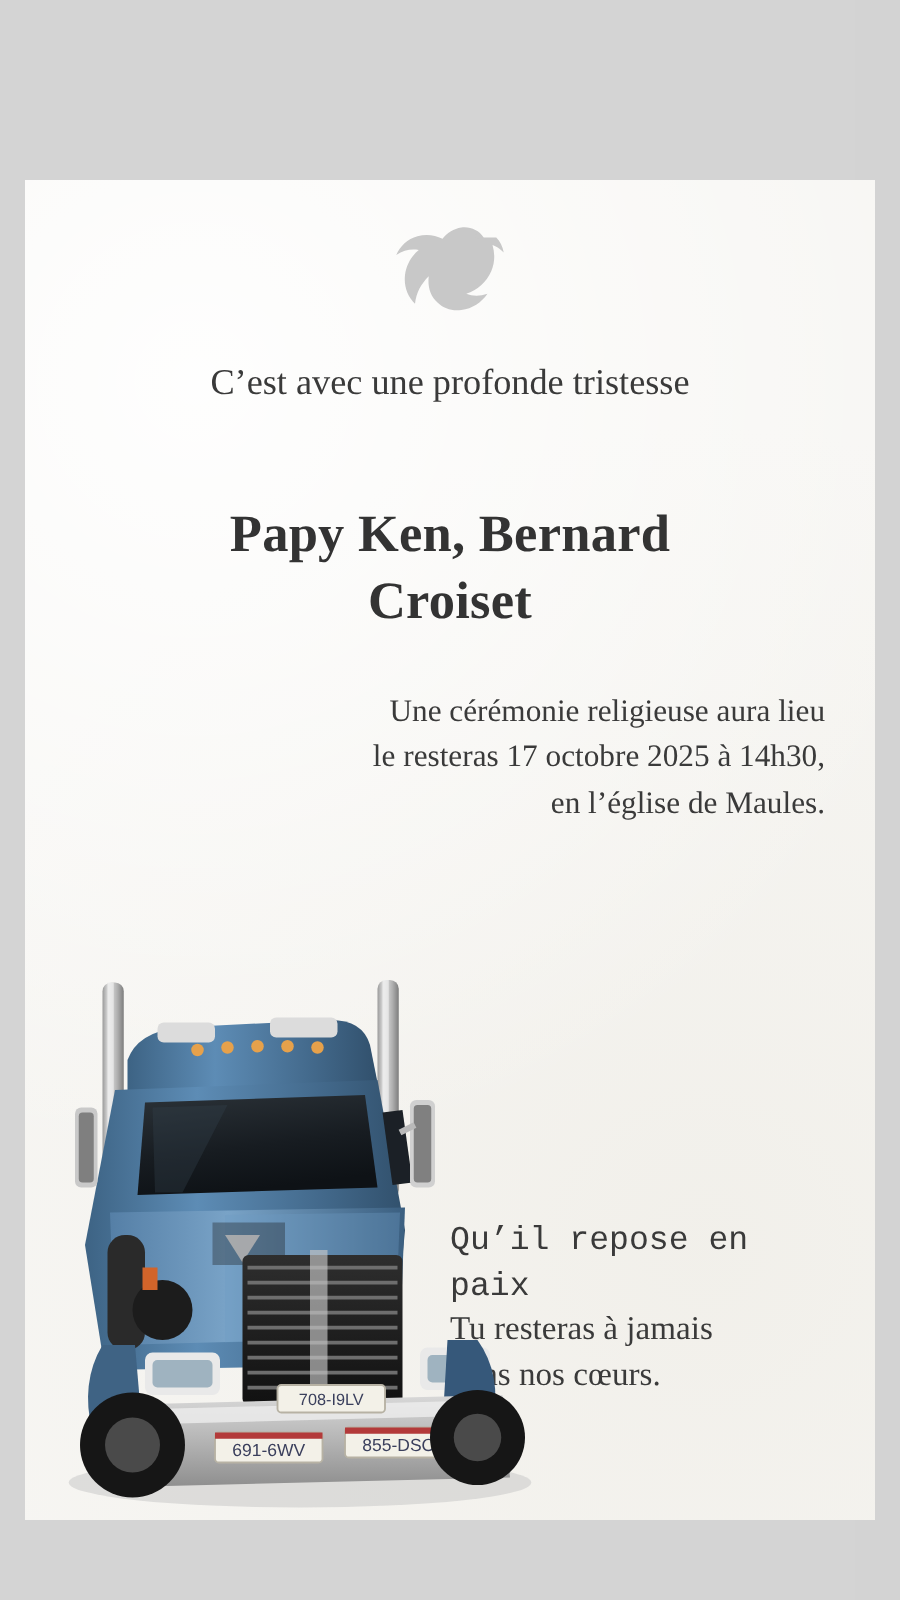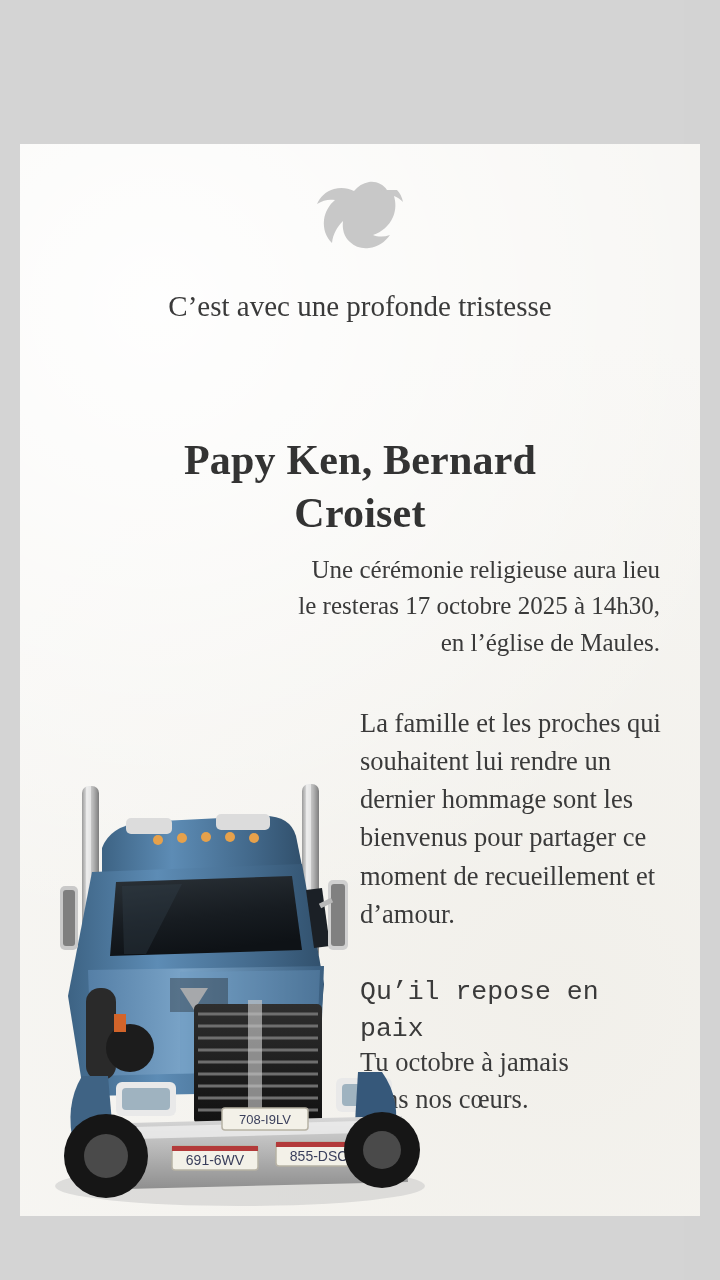--- a/index.html
+++ b/index.html
@@ -74,21 +74,20 @@
     position: absolute;
     top: 258px;
     left: 40px;
     width: 600px;
     text-align: center;
     font-size: 42px;
     font-weight: bold;
     line-height: 1.25;
     color: #333333;
     letter-spacing: 0.2px;
-    margin-top: 32px;
   }
 
   .ceremony {
     position: absolute;
     top: 408px;
     left: 110px;
     width: 530px;
     text-align: right;
     font-size: 25px;
     line-height: 1.45;
@@ -165,26 +164,25 @@
         <div>Papy Ken, Bernard</div>
         <div>Croiset</div>
       </div>
 
       <div class="ceremony">
         <div>Une cérémonie religieuse aura lieu</div>
         <div><span>le resteras </span><span class="bold">17 octobre 2025 à 14h30,</span></div>
         <div>en l’église de Maules.</div>
       </div>
 
-      <div class="family">La famille et les proches qui souhaitent lui rendre un dernier hommage sont les bienvenus pour partager ce moment de recueillement et d’amour.</div>
 
       <div class="rest">Qu’il repose en paix</div>
 
       <div class="forever">
-        <div>Tu octobre à jamais</div>
+        <div>Tu resteras à jamais</div>
         <div>dans nos cœurs.</div>
       </div>
 
       <svg id="truck" viewBox="0 0 400 460" aria-hidden="true">
         <defs>
           <linearGradient id="cabGrad" x1="0" y1="0" x2="1" y2="0">
             <stop offset="0%" stop-color="#3d6384"></stop>
             <stop offset="35%" stop-color="#5d8cb5"></stop>
             <stop offset="75%" stop-color="#42688a"></stop>
             <stop offset="100%" stop-color="#31506c"></stop>

